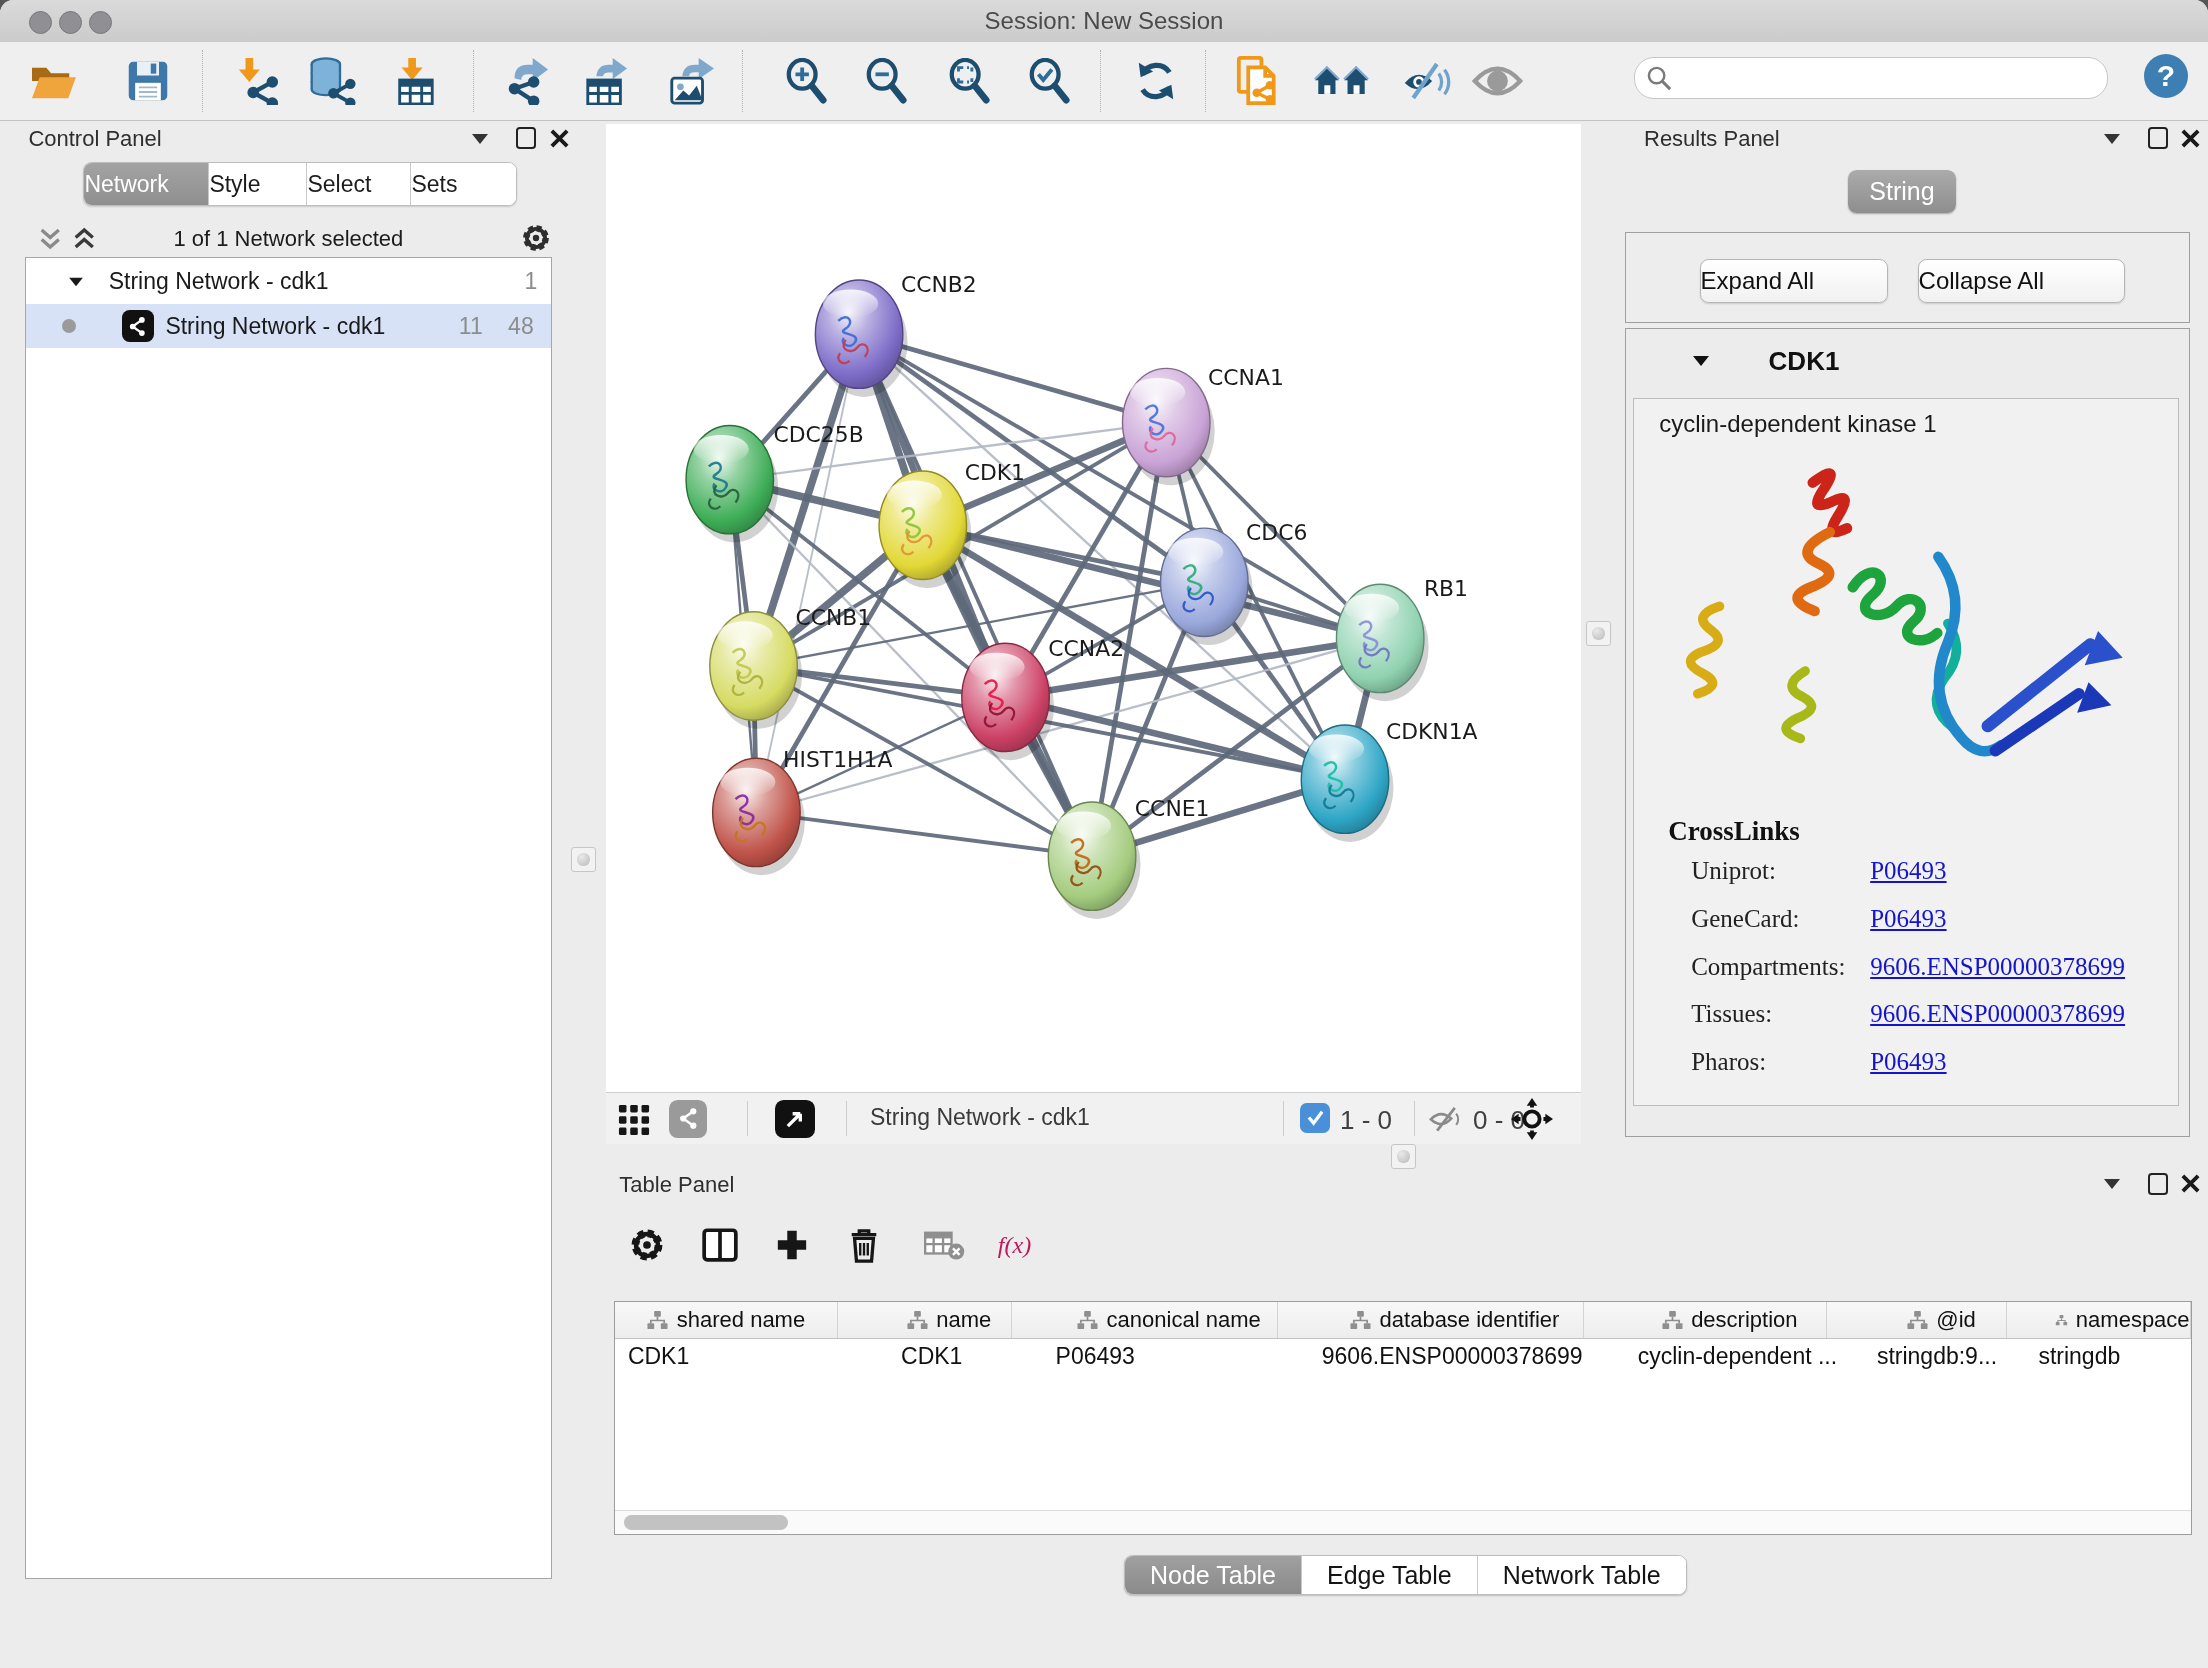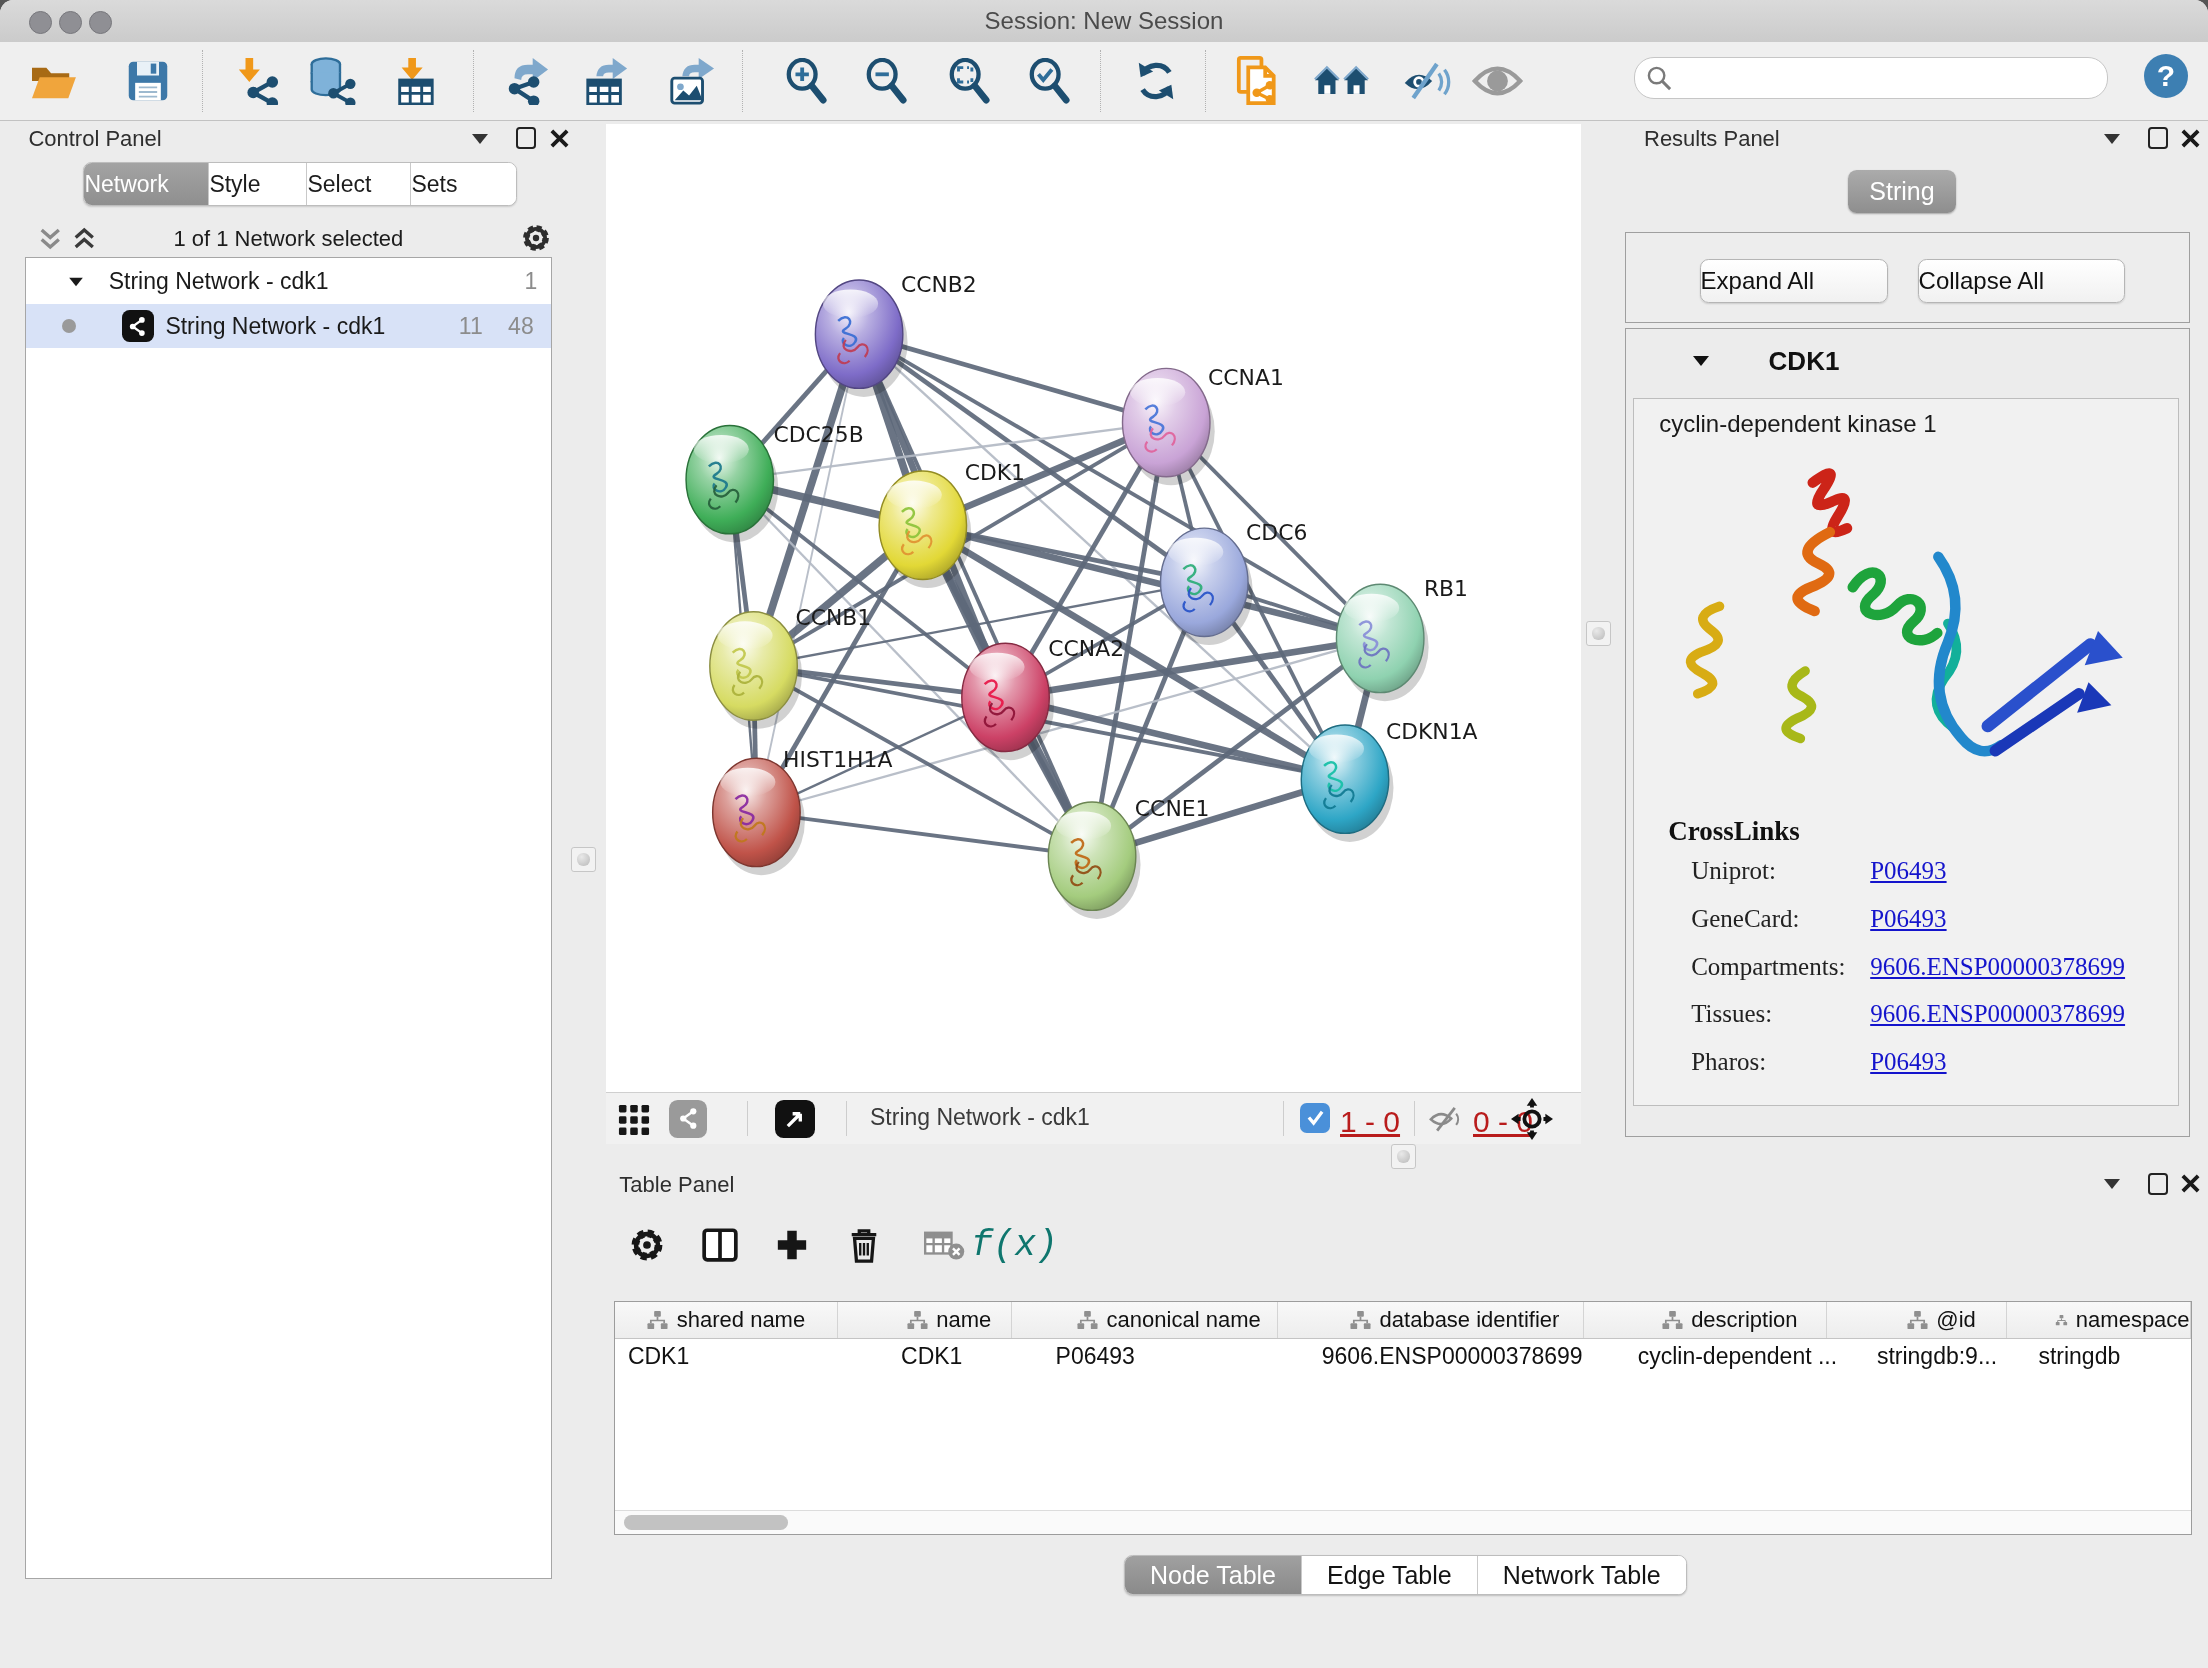--- a/index.html
+++ b/index.html
@@ -31,42 +31,42 @@
   .netlist{position:absolute;left:13.3px;top:133px;width:525px;bottom:7.6px;background:#fff;border:1px solid #a6a6a6;}
   .trow{position:absolute;left:0;right:0;height:44px;font-size:23px;color:#1a1a1a;display:flex;align-items:center;}
   .trow .cnt{color:#8c8c8c;}
   .rowsel{background:#d8e2f7;}
   .badge{width:32px;height:32px;background:#111;border-radius:7.6px;display:flex;align-items:center;justify-content:center;}
   
   .canvas-wrap{position:absolute;left:606px;top:124px;width:975px;height:1020px;background:#fff;}
   .viewbar{position:absolute;left:0;bottom:0;width:100%;height:51px;background:#f1f1f1;border-top:1px solid #cfcfcf;}
   .vsep{position:absolute;top:7.6px;bottom:7.6px;border-left:1px solid #cdcdcd;}
   .vtext{position:absolute;top:11.4px;font-size:23px;color:#3a3a3a;}
-  .vnum{position:absolute;top:12.4px;font-size:30px;color:#b91c1c;text-decoration:underline;}
+  .vnum{position:absolute;top:12.4px;font-size:26px;color:#404040;}
   .checkbox{position:absolute;width:30px;height:30px;top:9.5px;background:#4a90d9;border-radius:6.7px;display:flex;align-items:center;justify-content:center;}
   .grip{position:absolute;width:23px;height:23px;background:#f2f2f2;border:1px solid #c6c6c6;border-radius:2.9px;display:flex;align-items:center;justify-content:center;}
   .grip i{width:12.4px;height:12.4px;border-radius:50%;background:radial-gradient(circle at 35% 30%,#e9e9e9,#b9b9b9);display:block;}
   
   .rpanel{position:absolute;left:1617px;top:124px;width:580px;height:1014px;}
   .stringtab{position:absolute;left:231px;top:46px;width:108px;height:43px;background:linear-gradient(#ababab,#8e8e8e);border-radius:8.6px;color:#fff;font-size:25px;display:flex;align-items:center;justify-content:center;box-shadow:0 1px 1.9px rgba(0,0,0,.3);}
   .rbox1{position:absolute;left:7.6px;top:108px;width:565px;height:91px;background:#ededed;border:1.9px solid #9f9f9f;box-sizing:border-box;}
   .rbtn{position:absolute;top:26px;height:42px;background:linear-gradient(#fff,#f1f1f1);border:1px solid #b5b5b5;border-radius:8.6px;font-size:24px;color:#111;display:flex;align-items:center;justify-content:flex-start;box-shadow:0 1px 1.9px rgba(0,0,0,.15);}
   .rbox2{position:absolute;left:7.6px;top:204px;width:565px;height:809px;background:#ececec;border:1.9px solid #9f9f9f;box-sizing:border-box;}
   .rhdr{position:absolute;left:0;top:0;right:0;height:69px;}
   .rsub{position:absolute;left:7.6px;top:69px;width:546px;height:708px;background:#f1f1f1;border:1px solid #bdbdbd;box-sizing:border-box;}
   .rdesc{position:absolute;left:25px;top:11.4px;font-size:24px;color:#1a1a1a;}
   .xl{font-family:Liberation Serif, serif;text-align:center;}
   .xl-title{position:absolute;left:34px;top:417px;font-size:27px;font-weight:bold;color:#111;}
   .xl-row{position:absolute;left:57px;font-size:25px;color:#222;}
   .xl-link{position:absolute;left:236px;font-size:25px;color:#1414cc;text-decoration:underline;}
   
   .tpanel{position:absolute;left:606px;top:1162px;width:1591px;height:442px;}
   .ttoolbar{position:absolute;left:0;top:48px;right:0;height:70px;}
   .tico{position:absolute;top:5.7px;width:59px;height:59px;display:flex;align-items:center;justify-content:center;}
-  .fx{font-family:Liberation Mono, monospace;font-style:italic;font-size:36px;color:#0f766e;}
+  .fx{font-family:Liberation Serif, serif;font-style:italic;font-size:24px;color:#be185d;}
   .tablebox{position:absolute;left:7.6px;top:139px;width:1576px;height:232px;background:#fff;border:1px solid #9c9c9c;overflow:hidden;}
   .thead{position:absolute;left:0;top:0;right:0;height:36px;background:linear-gradient(#f8f8f8,#ededed);border-bottom:1px solid #c4c4c4;display:flex;gap:48px;}
   .th{display:flex;align-items:center;justify-content:center;gap:7.6px;font-size:22px;color:#111;border-right:1px solid #d4d4d4;box-sizing:border-box;overflow:hidden;white-space:nowrap;}
   .tr{position:absolute;left:0;top:36px;right:0;height:38px;display:flex;}
   .td{font-size:23px;color:#111;padding:4.8px 0 0 13.3px;box-sizing:border-box;overflow:hidden;white-space:nowrap;}
   .hscroll{position:absolute;left:0;bottom:0;right:0;height:23px;background:#fafafa;border-top:1px solid #dcdcdc;}
   .hthumb{position:absolute;left:9.5px;top:3.8px;width:164px;height:15px;background:#c2c2c2;border-radius:7.6px;}
   .bottabs{position:absolute;left:518px;top:393px;height:38px;display:flex;border:1px solid #bdbdbd;border-radius:8.6px;overflow:hidden;background:#fff;box-shadow:0 1px 1.9px rgba(0,0,0,.2);}
   .btab{font-size:25px;color:#141414;display:flex;align-items:center;justify-content:center;padding:0 25px;background:#fff;border-right:1px solid #c9c9c9;}
   .btab:last-child{border-right:0;}

